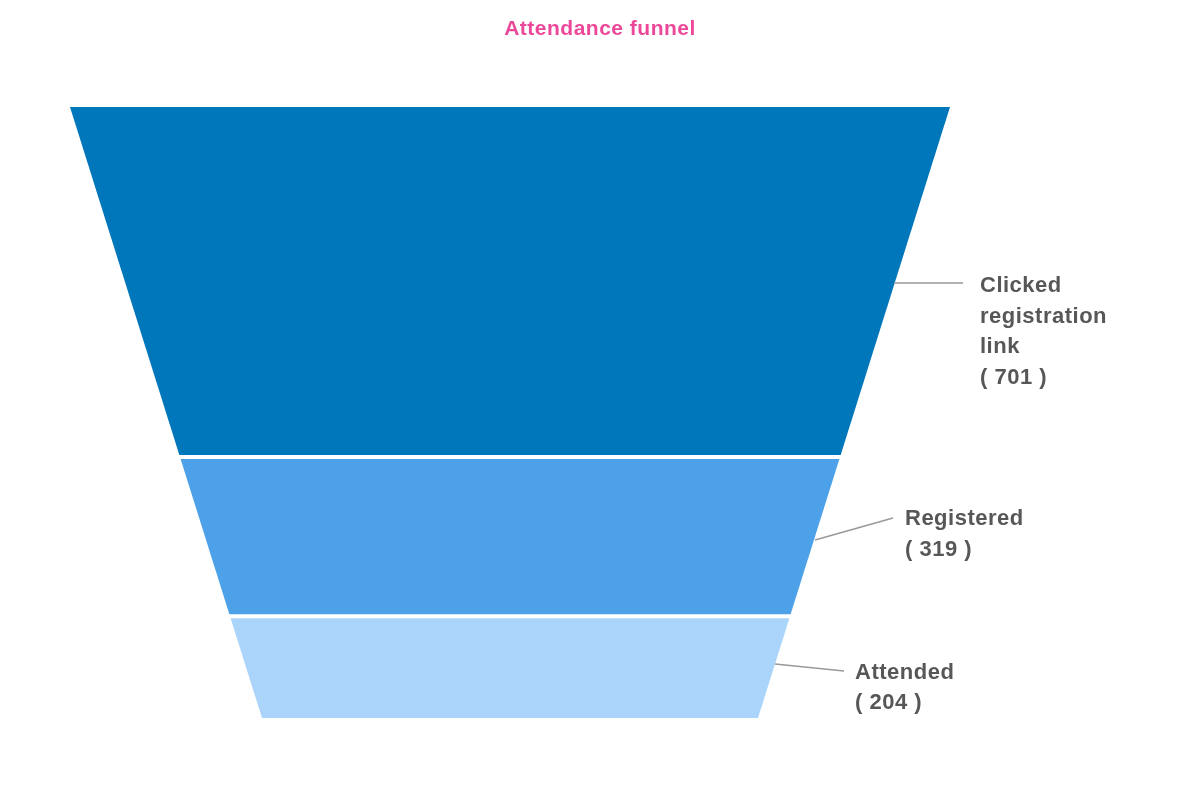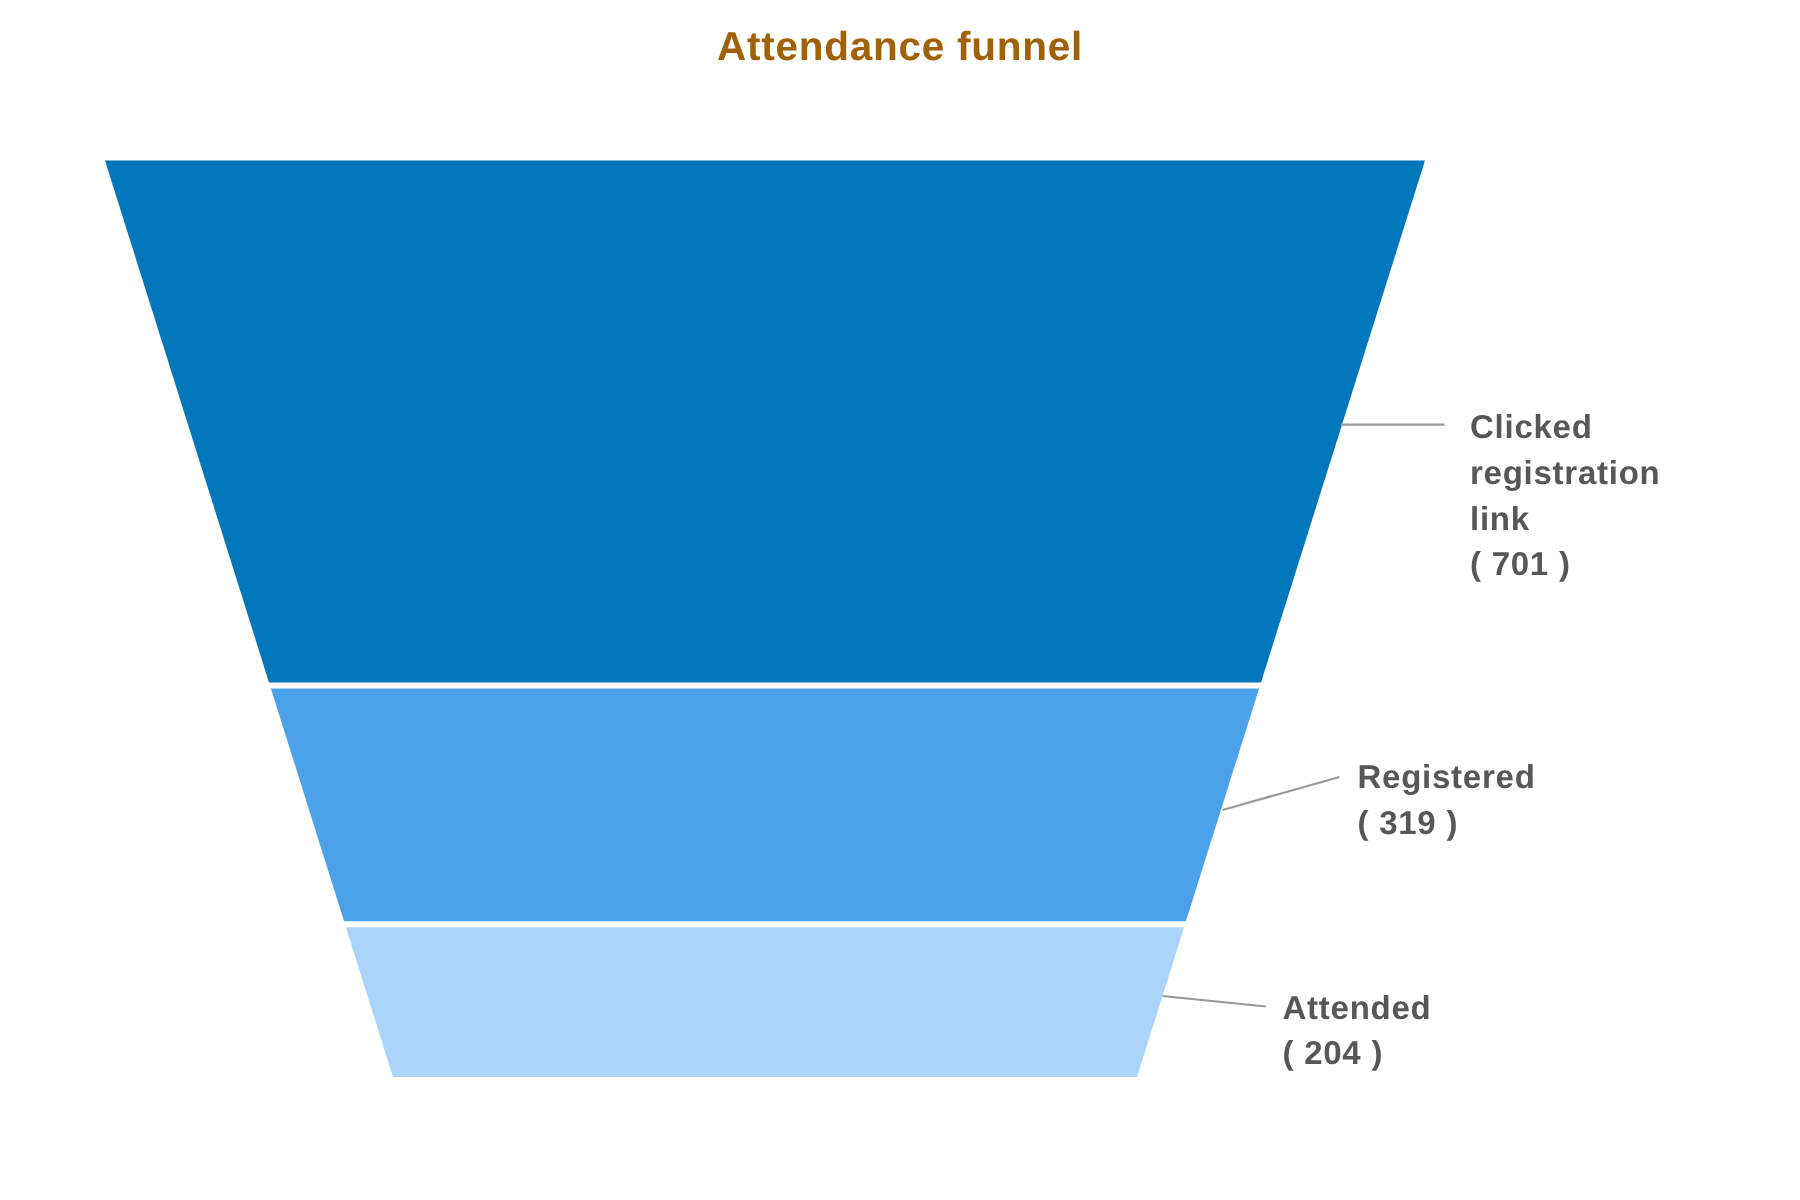--- a/index.html
+++ b/index.html
@@ -3,21 +3,21 @@
 <meta charset="utf-8">
 <style>
   html, body { margin: 0; padding: 0; }
   body {
     width: 1200px; height: 800px; background: #ffffff; overflow: hidden;
     font-family: "Liberation Sans", "DejaVu Sans", sans-serif;
   }
   .canvas { position: relative; width: 1200px; height: 800px; background: #ffffff; }
   .chart-title {
     position: absolute; top: 16px; left: 0; width: 100%;
-    text-align: center; font-size: 27px; font-weight: 600; color: #a16207;
+    text-align: center; font-size: 21px; font-weight: 600; color: #ec4899;
     letter-spacing: 0.5px;
   }
   svg.funnel { position: absolute; top: 0; left: 0; }
   .stage-label {
     font-family: "Liberation Sans", "DejaVu Sans", sans-serif;
     font-size: 22px; font-weight: 600; letter-spacing: 0.5px;
   }
 </style>
 </head>
 <body>

